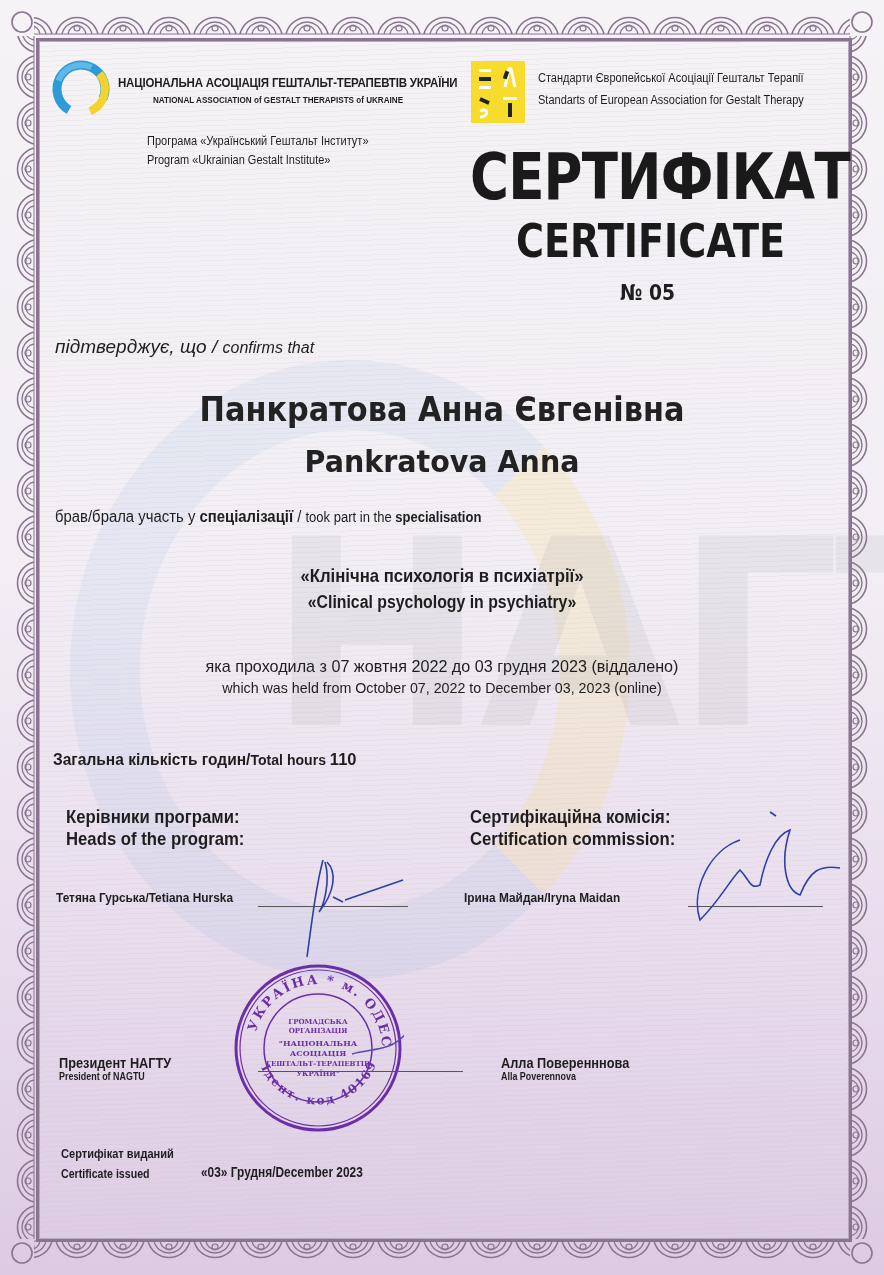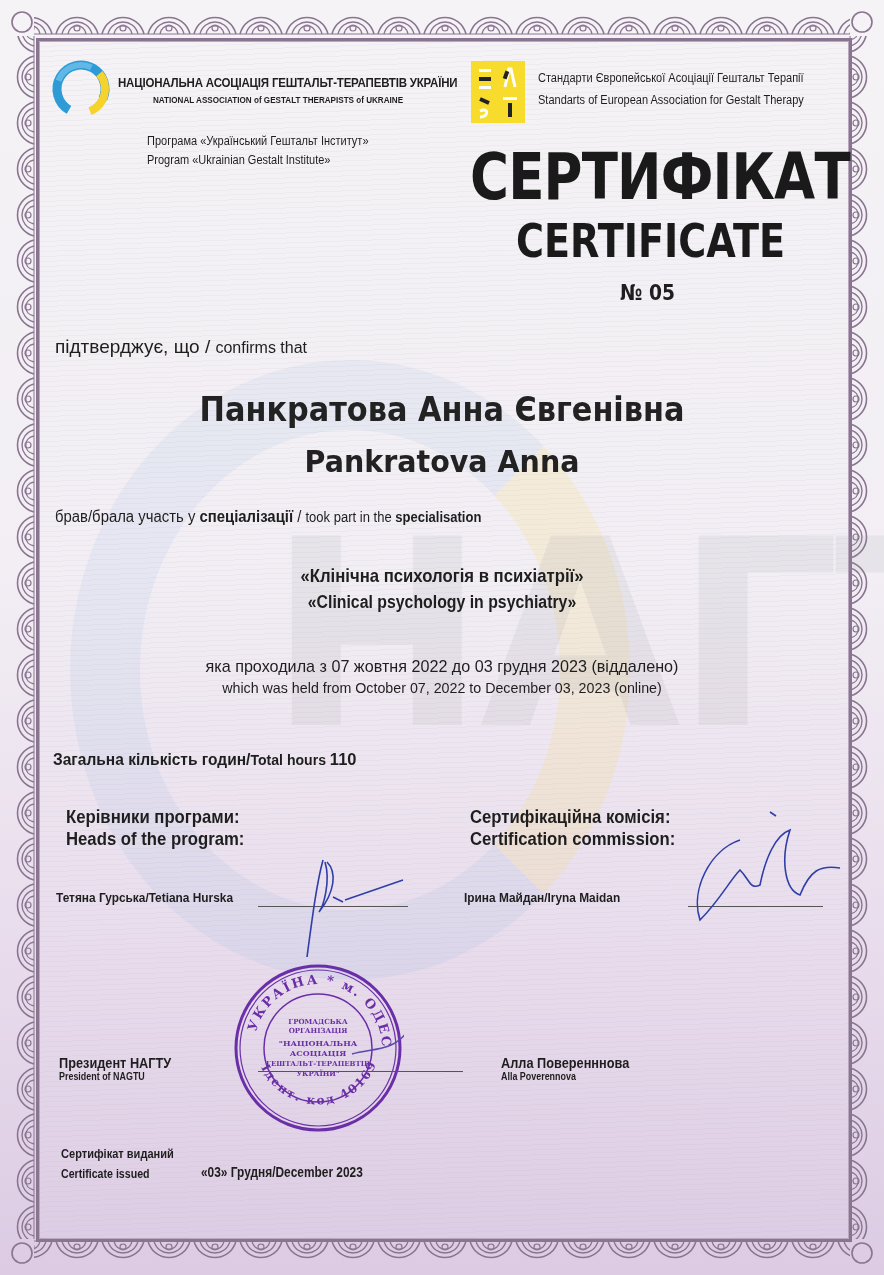--- a/index.html
+++ b/index.html
@@ -29,21 +29,21 @@
   .org-uk { left:118px; top:76px; font-family:"Liberation Sans", sans-serif; font-weight:bold; font-size:12.5px; letter-spacing:-0.2px; transform:scaleX(0.92); transform-origin:left; }
   .org-en { left:153px; top:95px; font-weight:bold; font-size:9px; transform:scaleX(0.9); transform-origin:left; }
   .prog-uk { left:147px; top:134px; font-size:12.5px; transform:scaleX(0.88); transform-origin:left; }
   .prog-en { left:147px; top:153px; font-size:12.5px; transform:scaleX(0.88); transform-origin:left; }
   .eagt-logo { left:471px; top:61px; width:54px; height:62px; background:#f7dc2d; }
   .eagt-uk { left:538px; top:71px; font-size:12.5px; transform:scaleX(0.88); transform-origin:left; }
   .eagt-en { left:538px; top:93px; font-size:12.5px; transform:scaleX(0.88); transform-origin:left; }
   .title-uk { left:470px; top:140px; font-family:"DejaVu Sans", sans-serif; font-weight:bold; font-size:64px; letter-spacing:-1px; transform:scaleX(0.83); transform-origin:left; color:#1a1a1a; }
   .title-en { left:516px; top:214px; font-family:"DejaVu Sans", sans-serif; font-weight:bold; font-size:46px; transform:scaleX(0.83); transform-origin:left; color:#1a1a1a; }
   .cert-no { left:620px; top:280px; font-family:"DejaVu Sans", sans-serif; font-weight:bold; font-size:22px; transform:scaleX(0.85); transform-origin:left; }
-  .confirms { left:55px; top:336px; font-size:19px; }
+  .confirms { left:55px; top:336px; font-size:19px;font-style:italic; }
   .confirms .en { font-size:16px; }
   .name-uk { left:0; width:884px; text-align:center; top:390px; font-family:"DejaVu Sans", sans-serif; font-weight:bold; font-size:33px; transform:scaleX(0.92); color:#222; }
   .name-en { left:0; width:884px; text-align:center; top:443px; font-family:"DejaVu Sans", sans-serif; font-weight:bold; font-size:31px; transform:scaleX(0.92); color:#222; }
   .took-part { left:55px; top:508px; font-size:16px; transform:scaleX(0.93); transform-origin:left; }
   .took-part b { font-weight:bold; }
   .spec-uk { left:0; width:884px; text-align:center; top:565px; font-weight:bold; font-size:19px; transform:scaleX(0.88); }
   .spec-en { left:0; width:884px; text-align:center; top:592px; font-weight:bold; font-size:18px; transform:scaleX(0.88); }
   .held-uk { left:0; width:884px; text-align:center; top:657px; font-size:17px; transform:scaleX(0.95); }
   .held-en { left:0; width:884px; text-align:center; top:679px; font-size:15px; transform:scaleX(0.95); }
   .hours { left:53px; top:750px; font-weight:bold; font-size:16px; transform:scaleX(0.97); transform-origin:left; }

